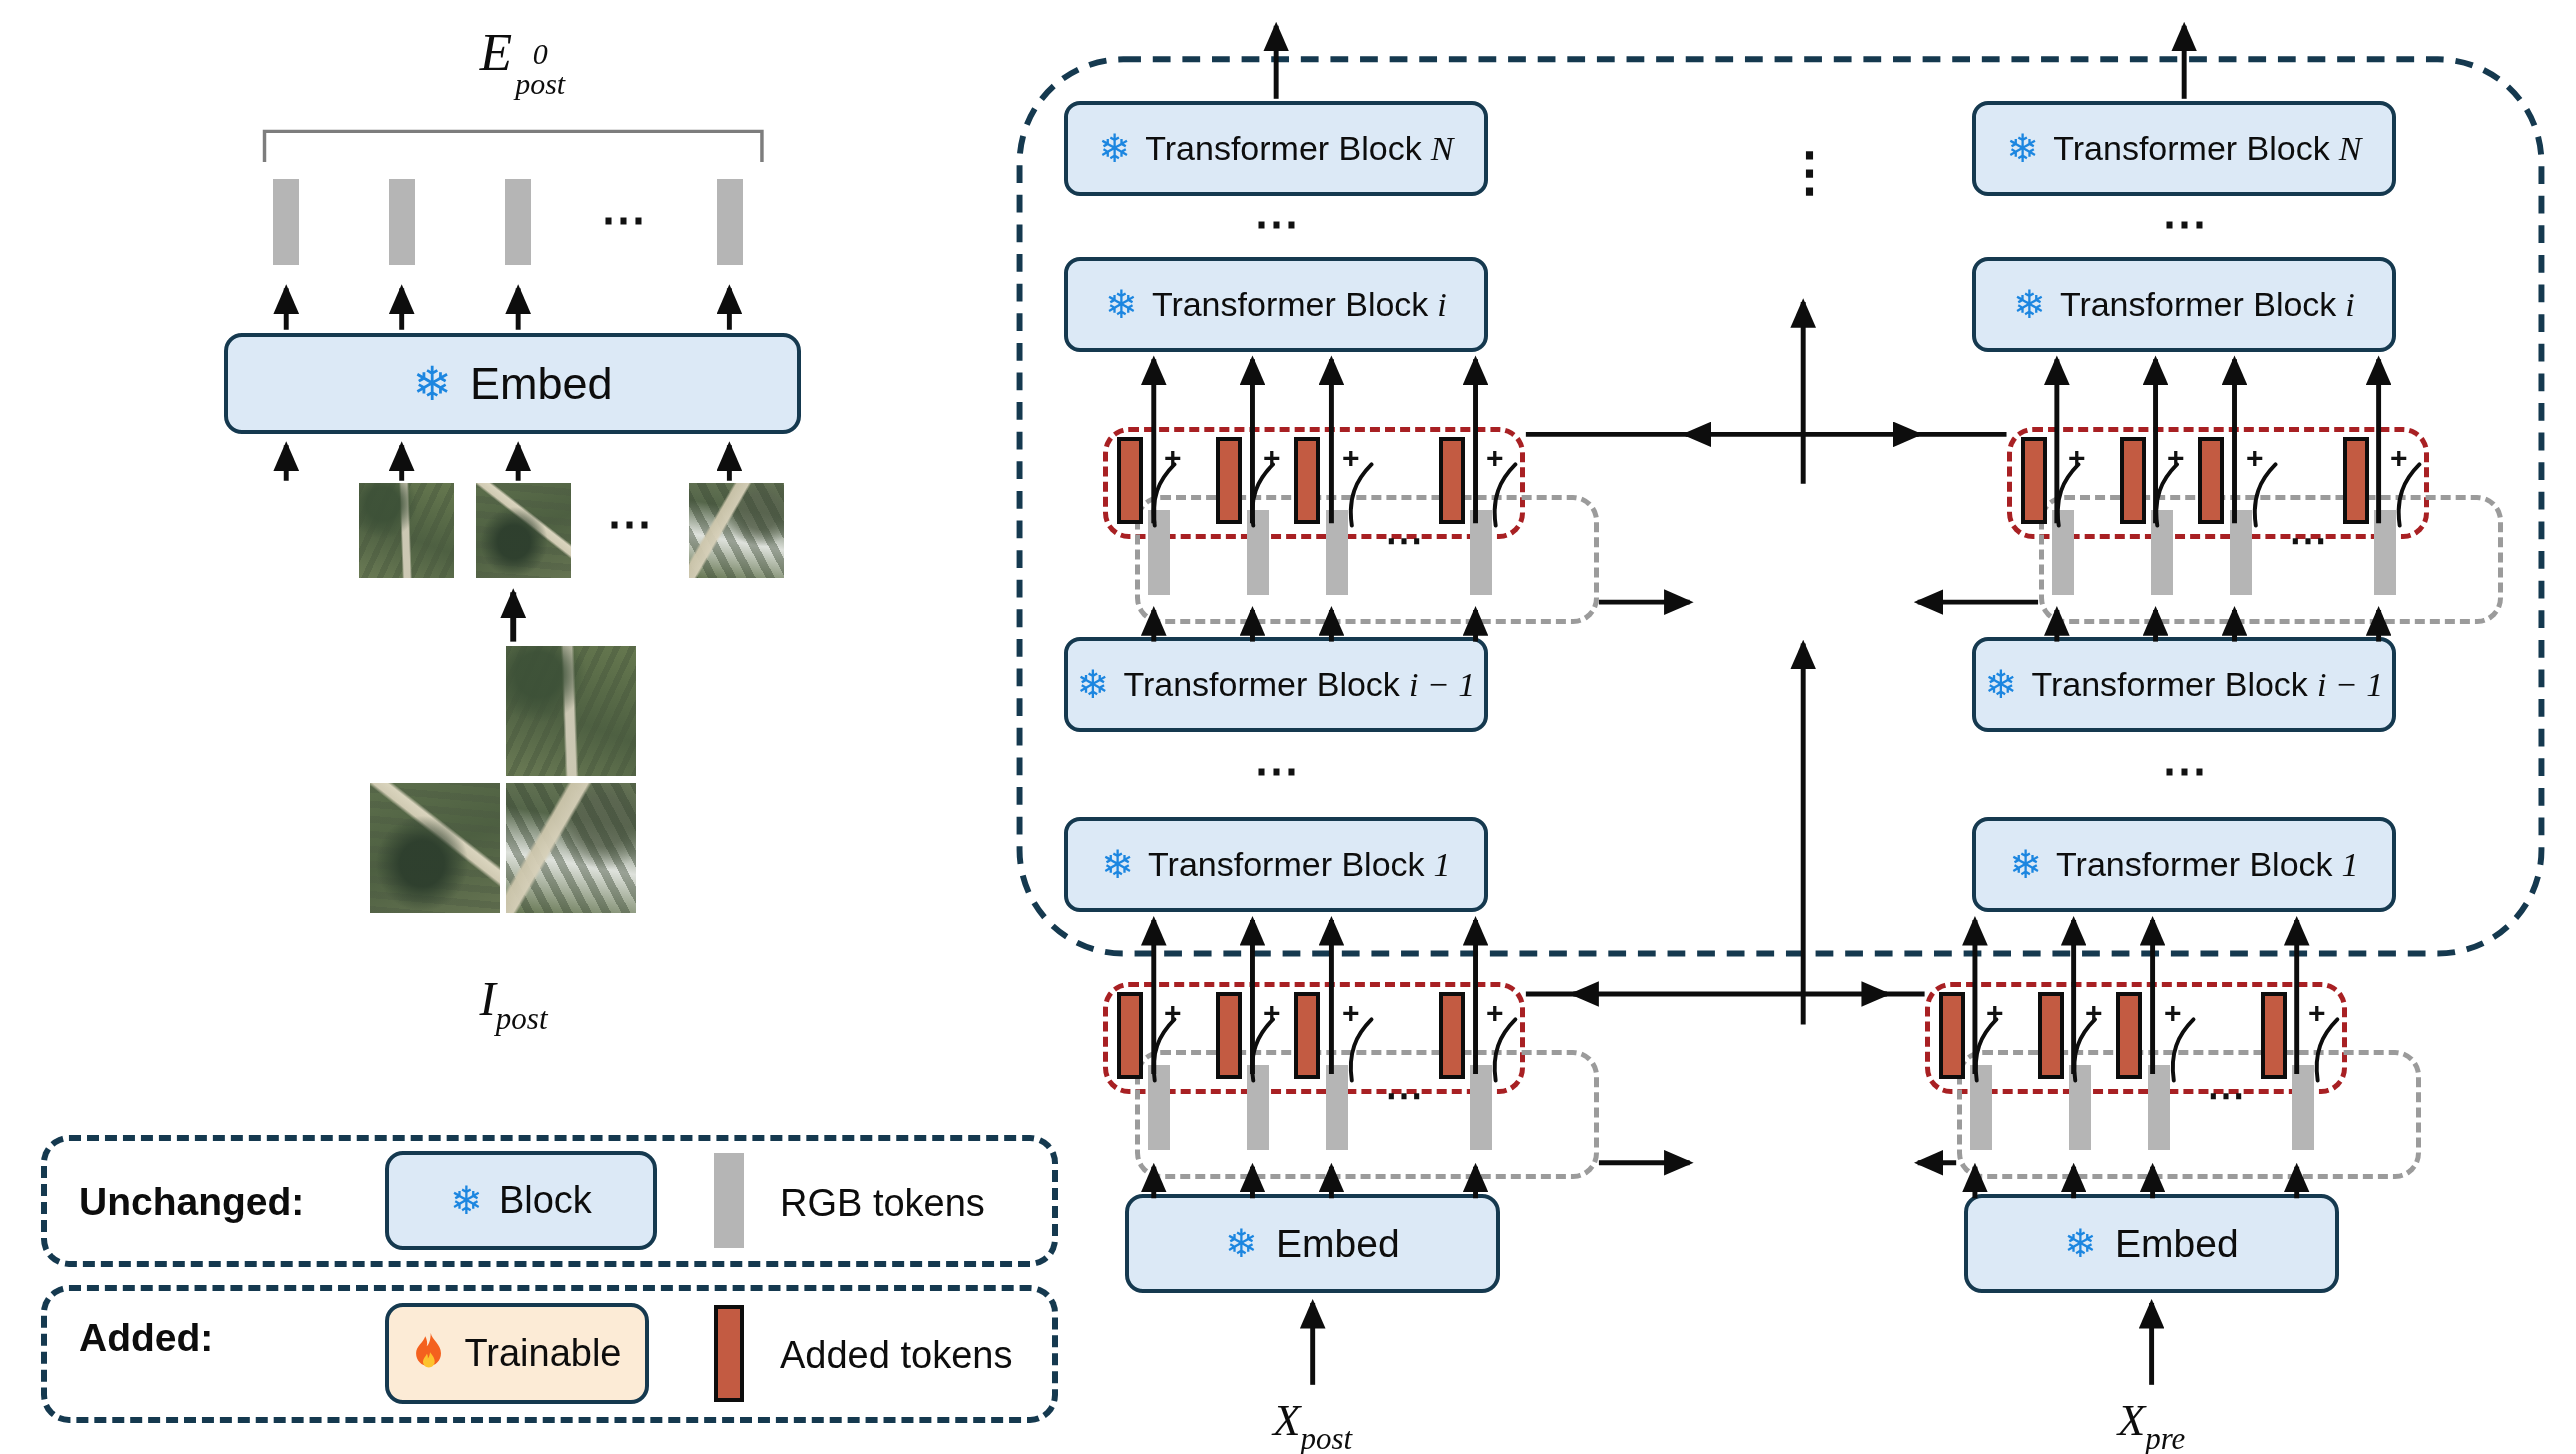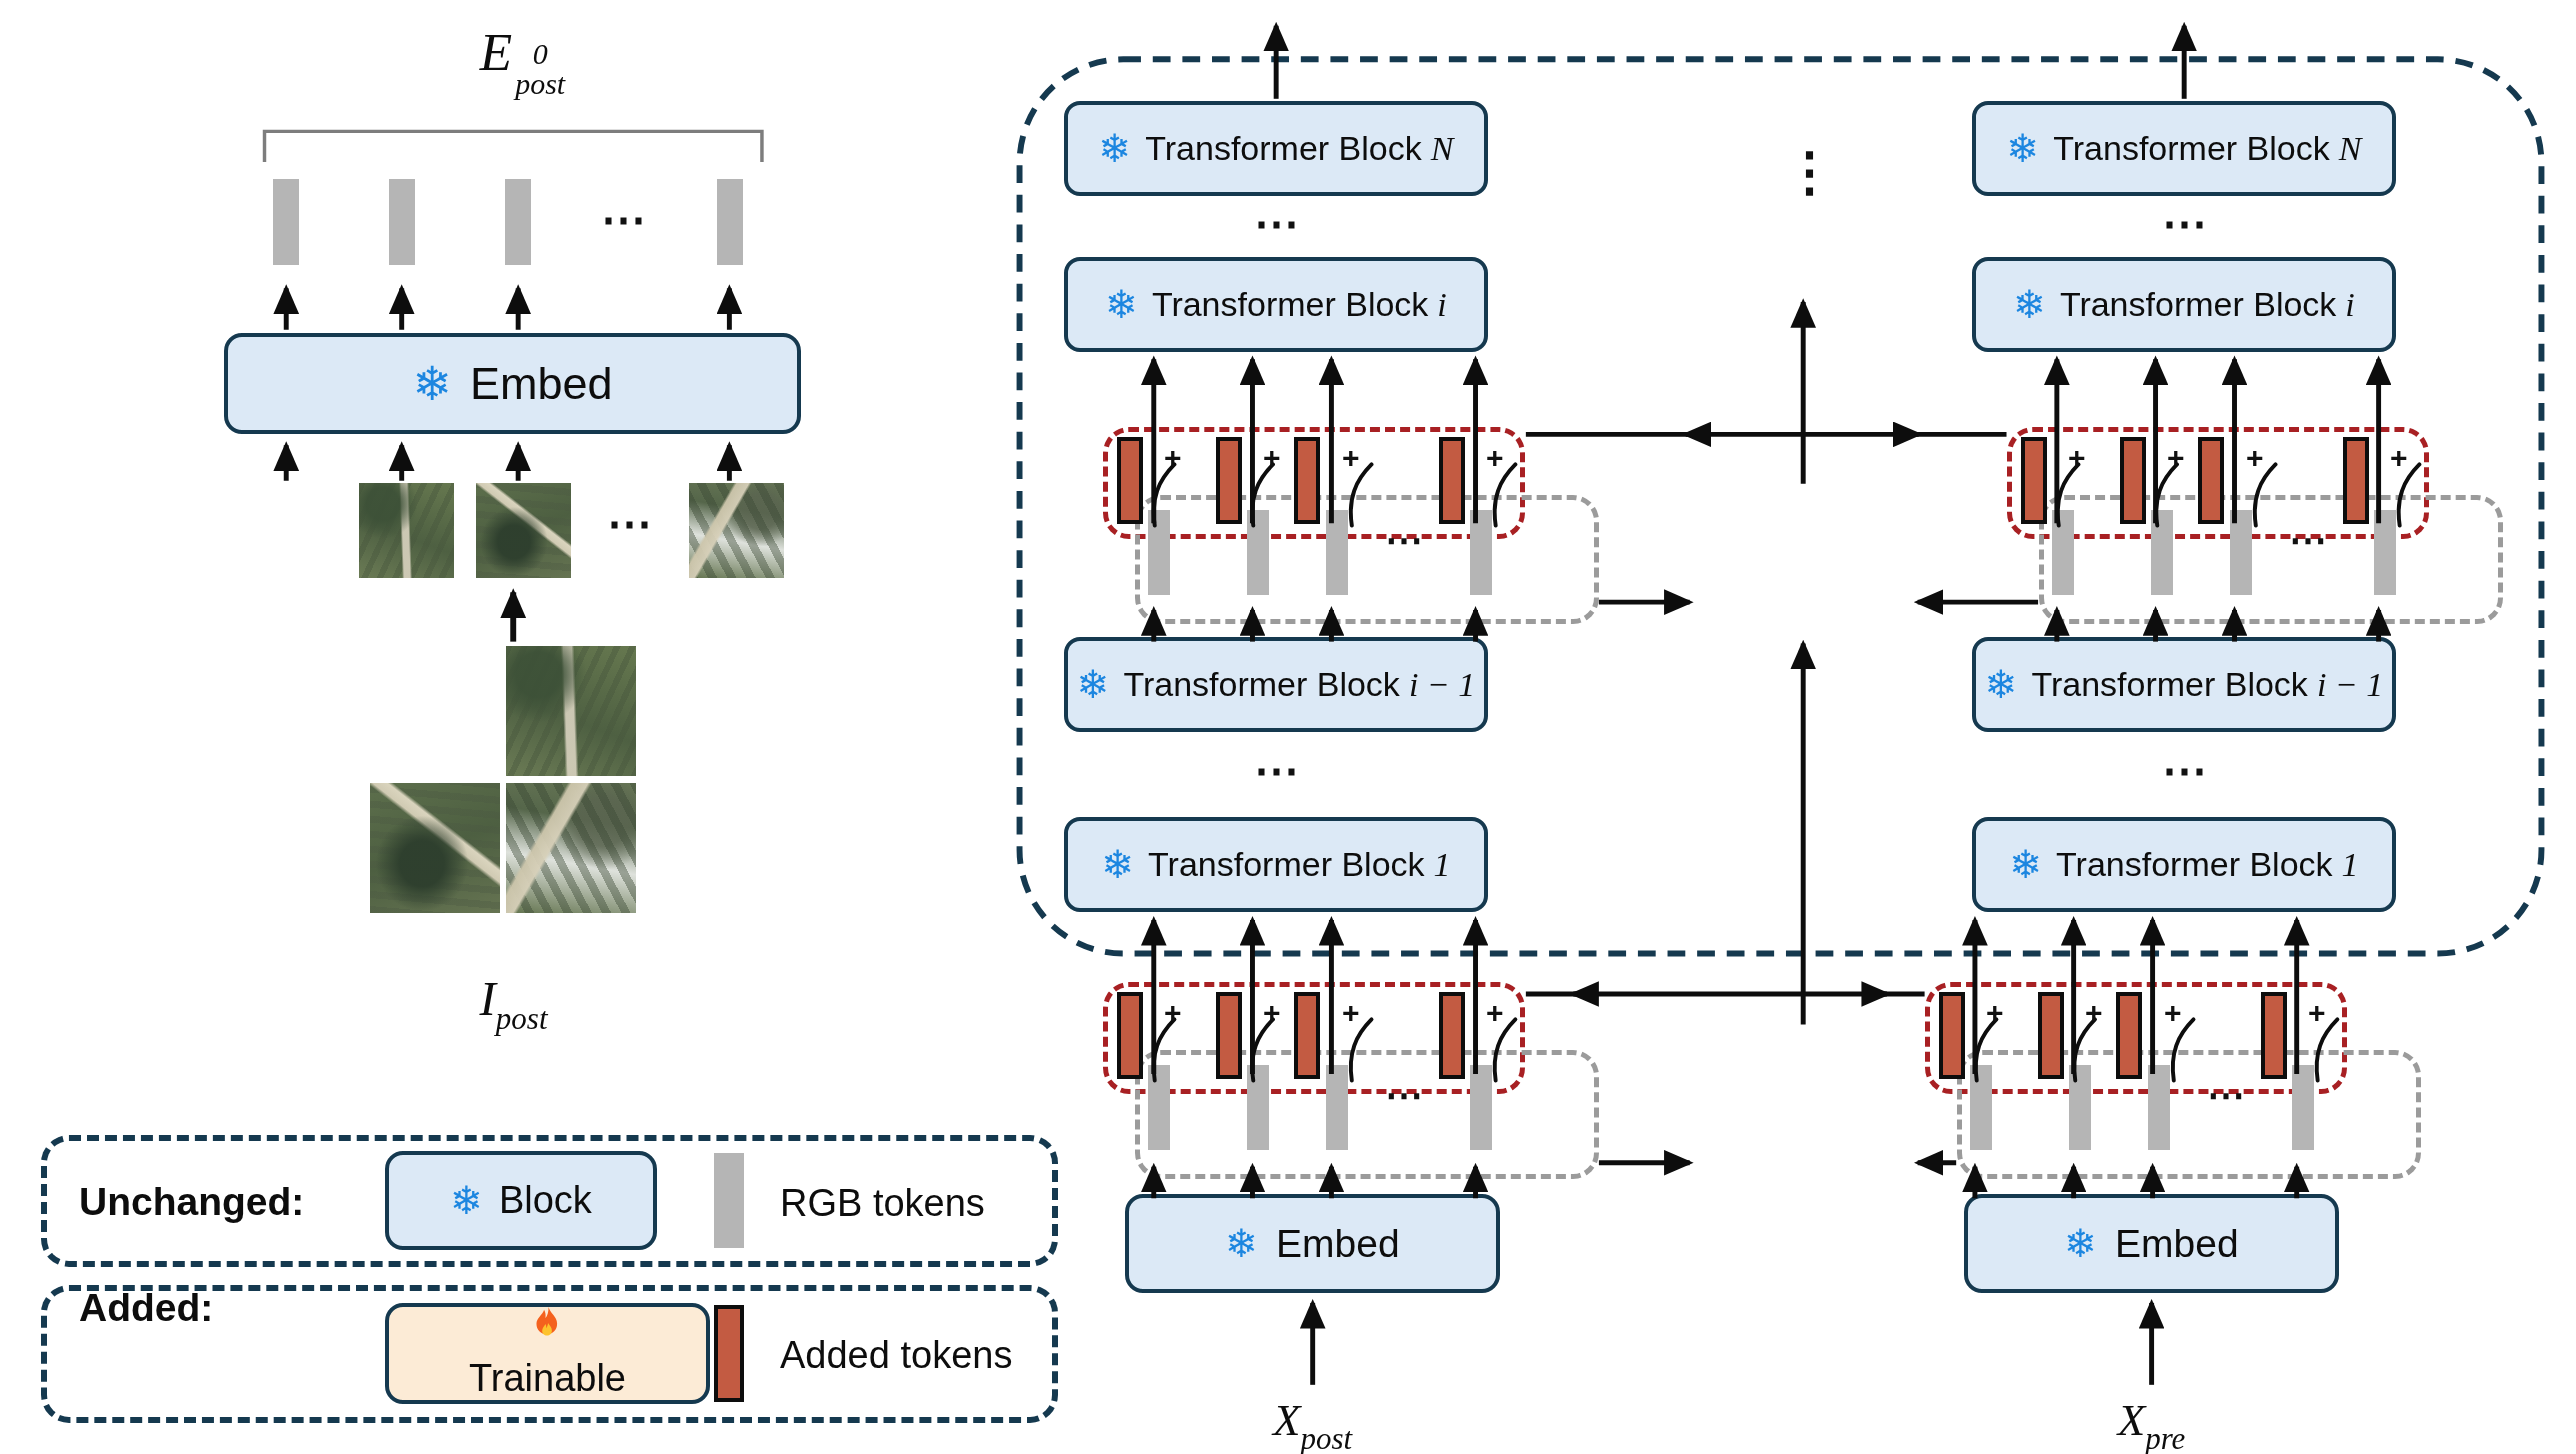--- a/index.html
+++ b/index.html
@@ -124,22 +124,22 @@
   <div class="lgbox" style="left:41px;top:1135px;width:1017px;height:132px;"></div>
   <span class="lgtitle" style="left:79px;top:1180px;">Unchanged:</span>
   <div class="chip" style="left:385px;top:1151px;width:272px;height:99px;background:#dce9f6;">
     <span class="snow">❄</span>
     <span class="chiplabel">Block</span>
   </div>
   <div class="lgtok" style="left:714px;top:1153px;width:30px;height:95px;background:#b5b5b5;"></div>
   <span class="lgtext" style="left:780px;top:1182px;">RGB tokens</span>
 
   <div class="lgbox" style="left:41px;top:1285px;width:1017px;height:138px;"></div>
-  <span class="lgtitle" style="left:79px;top:1286px;">Added:</span>
-  <div class="chip" style="left:385px;top:1303px;width:325px;height:101px;background:#fcebd6;flex-direction:column;">
+  <span class="lgtitle" style="left:79px;top:1316px;">Added:</span>
+  <div class="chip" style="left:385px;top:1303px;width:264px;height:101px;background:#fcebd6;">
     <svg class="flame" viewBox="0 0 24 28">
         <path d="M12.5 0c.8 4.8 7 7.6 7 13.8 0 5-3.6 8.7-8.5 8.7s-8.5-3.7-8.5-8.7C2.5 9 7.3 6.7 8.8 2.2c1.1 2.3 1.6 4.3 1 6.9 1.9-1.7 2.6-5 2.7-9.1z" fill="#f4611e"></path>
         <path d="M12 13.2c2 2.6 3.2 4 3.2 6.3 0 2.3-1.7 4-4 4s-4-1.7-4-4c0-2 1.6-3.2 2.7-5.4.5 1 .8 1.9.6 3.3.9-1 1.4-2.5 1.5-4.2z" fill="#fdc22d"></path>
       </svg>
     <span class="chiplabel">Trainable</span>
   </div>
   <div class="lgtok" style="left:714px;top:1305px;width:30px;height:97px;background:#c35b42;border:4px solid #0d0d0d;"></div>
   <span class="lgtext" style="left:780px;top:1334px;">Added tokens</span>
 
   <div class="block" style="left:1064px;top:101px;">

